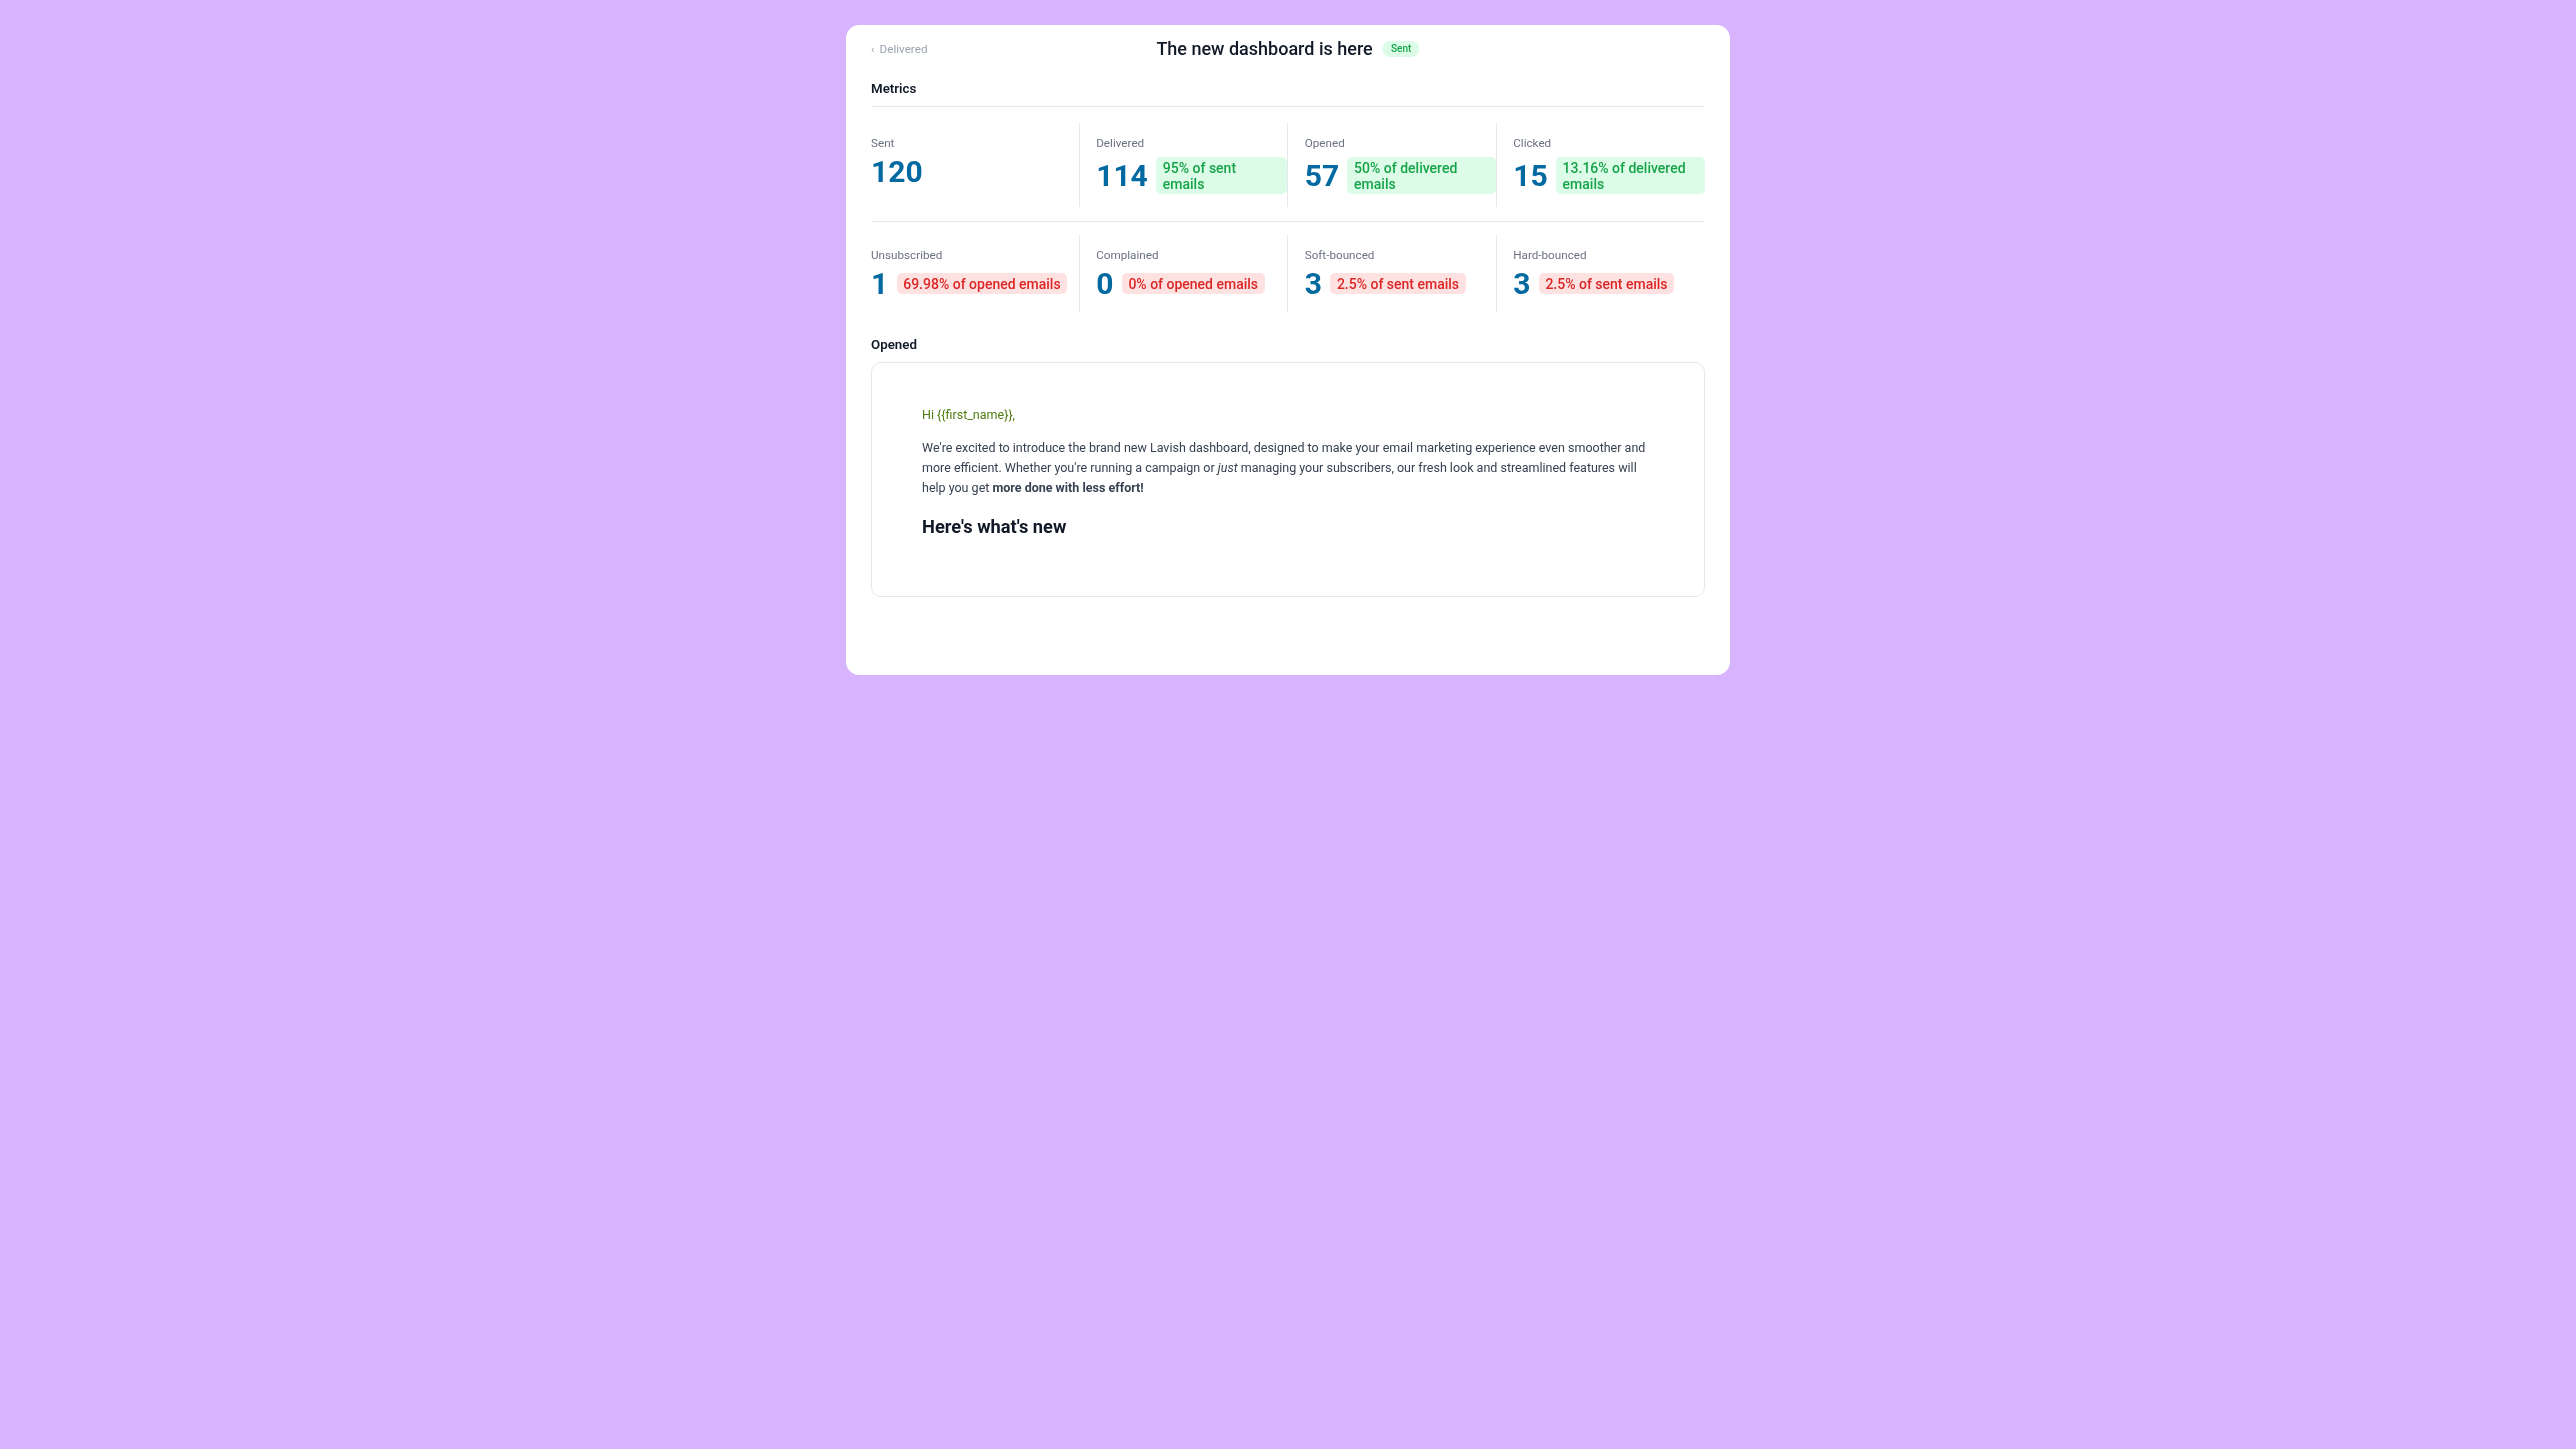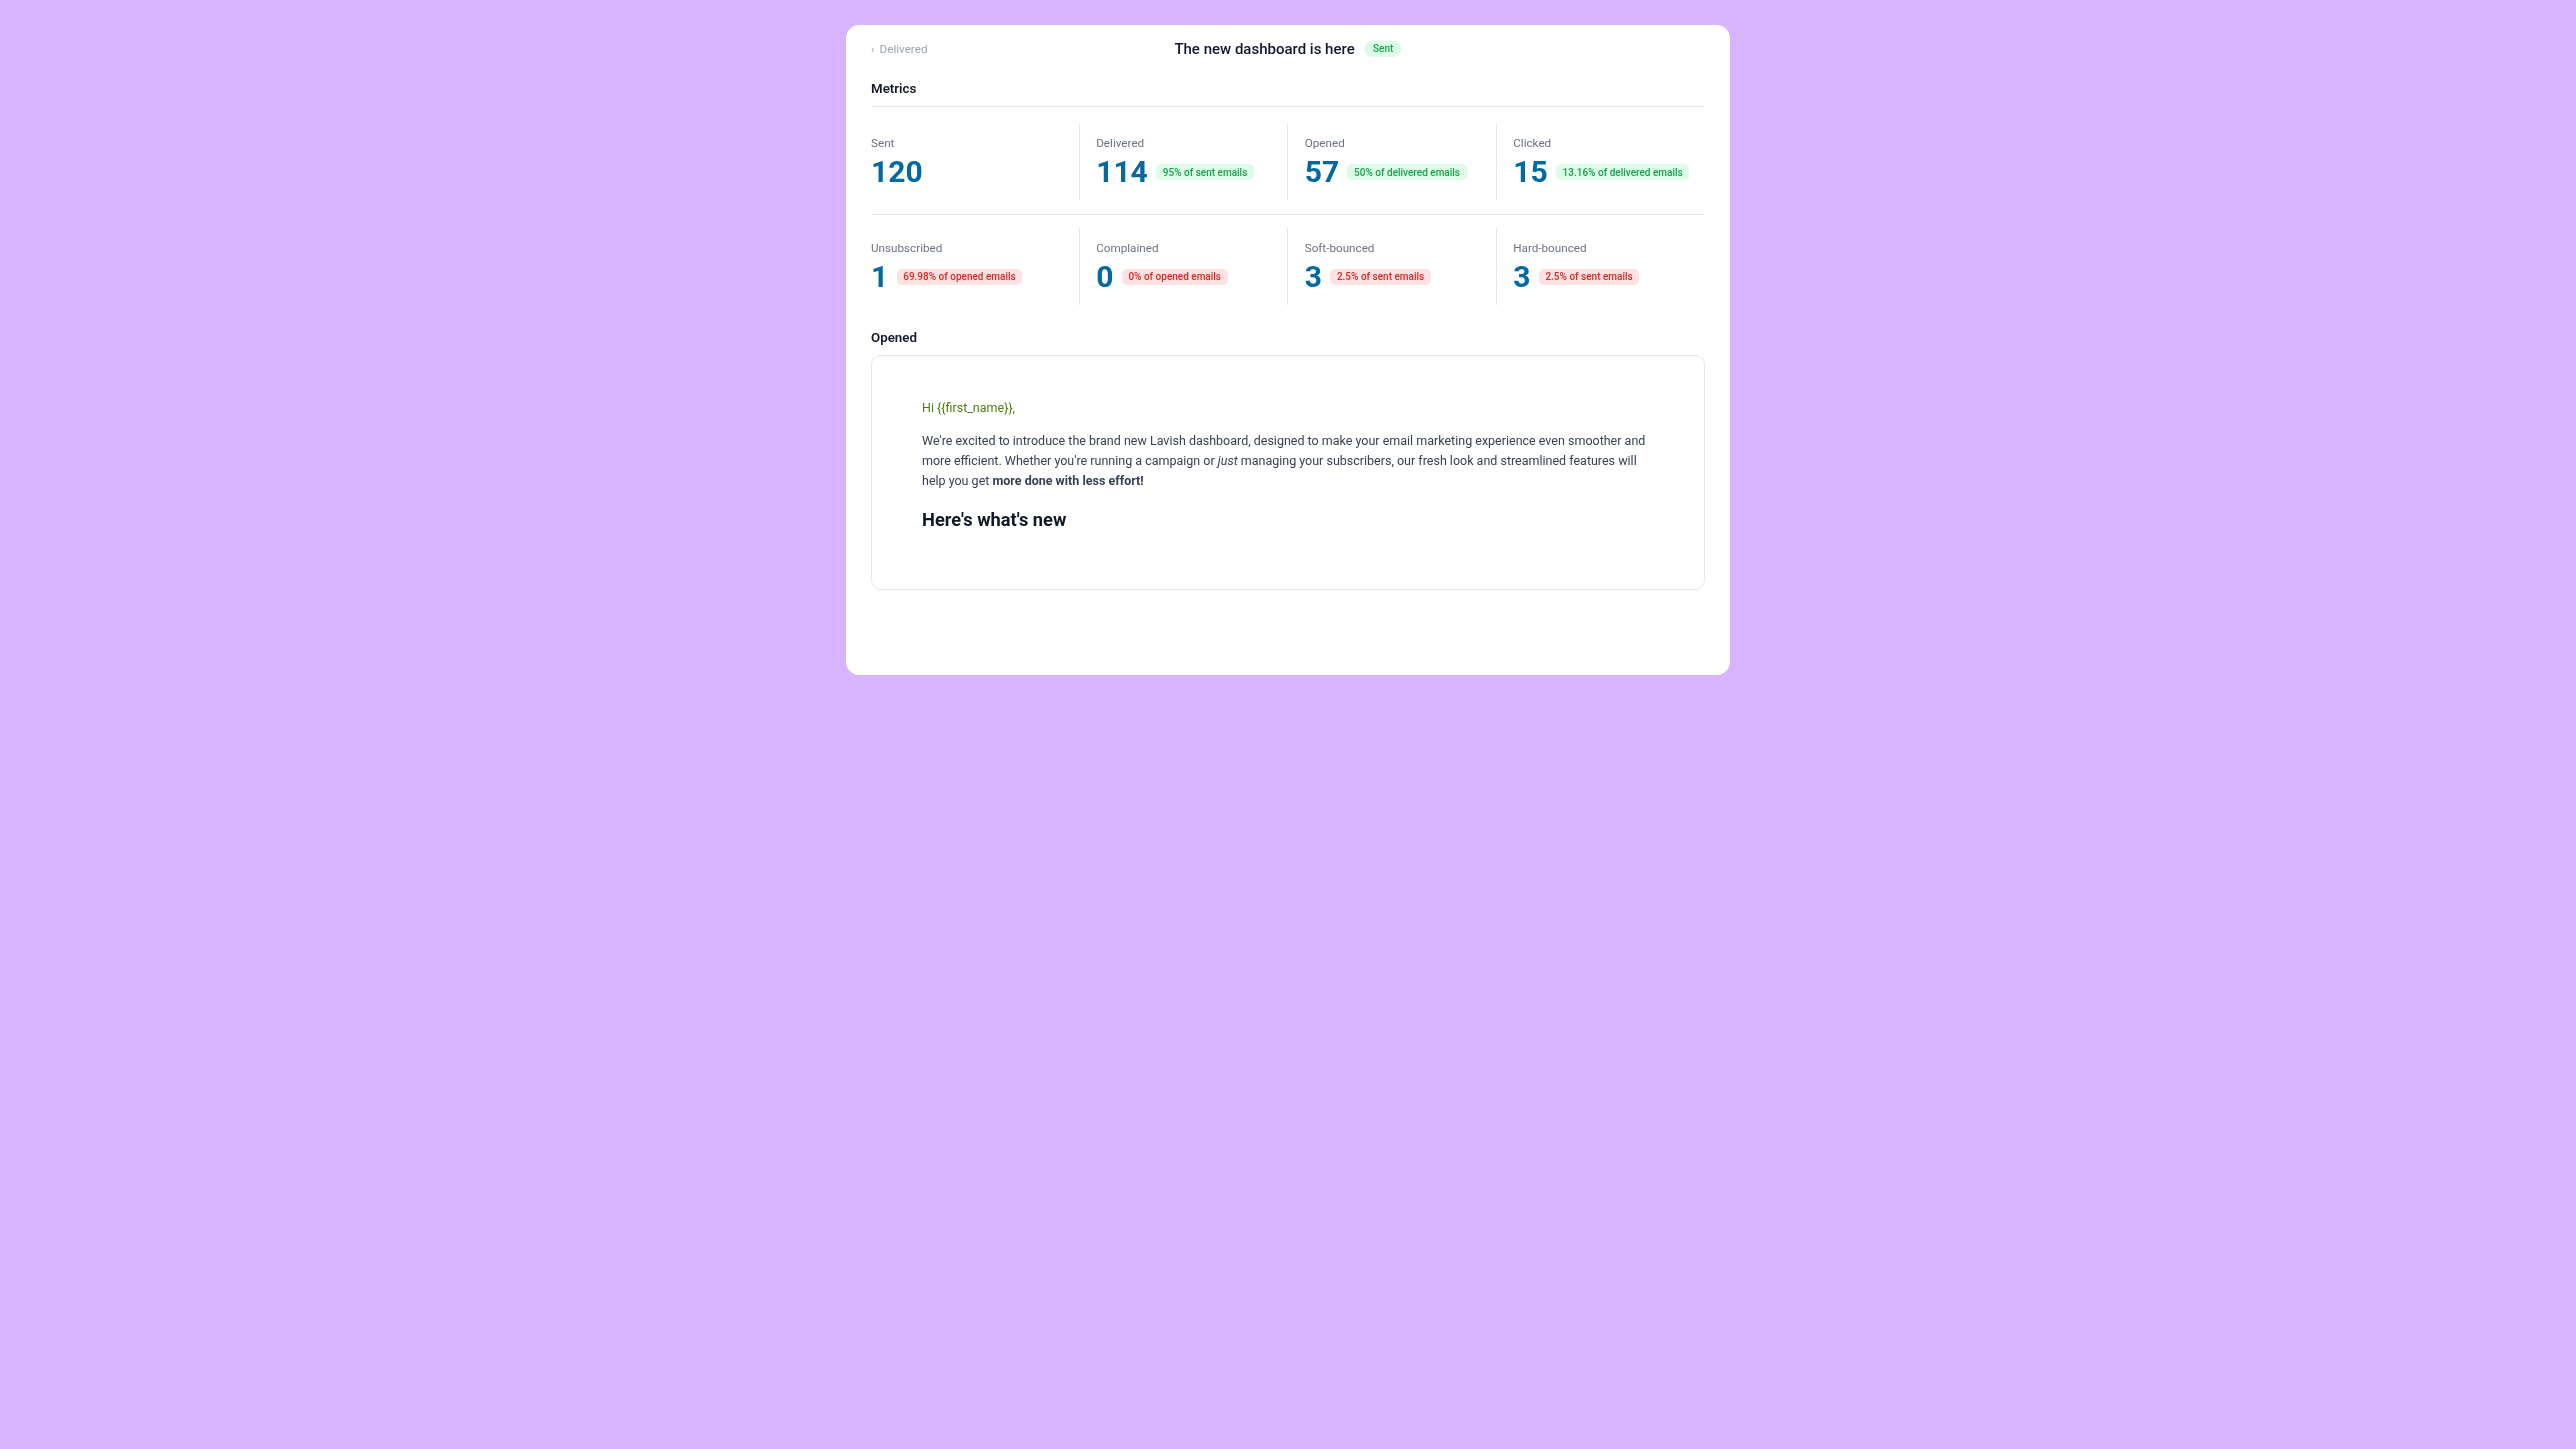--- a/index.html
+++ b/index.html
@@ -52,21 +52,21 @@
     .header-center {
       position: absolute;
       left: 50%;
       transform: translateX(-50%);
       display: flex;
       align-items: center;
       gap: 10px;
     }
 
     .header-title {
-      font-size: 15px;
+      font-size: 18px;
       font-weight: 500;
       color: #111827;
     }
 
     .sent-badge {
       background-color: #dcfce7;
       color: #16a34a;
       font-size: 10px;
       font-weight: 500;
       padding: 2.5px 8.3px;
@@ -124,25 +124,24 @@
     }
 
     .metric-value {
       font-size: 30px;
       font-weight: 700;
       color: #0369a1;
       line-height: 1;
     }
 
     .metric-tag {
-      font-size: 10px;
+      font-size: 14px;
       font-weight: 500;
       padding: 2.5px 6.7px;
       border-radius: 5px;
-      text-align: center;
     }
 
     .tag-green {
       background-color: #dcfce7;
       color: #16a34a;
     }
 
     .tag-red {
       background-color: #fee2e2;
       color: #dc2626;

